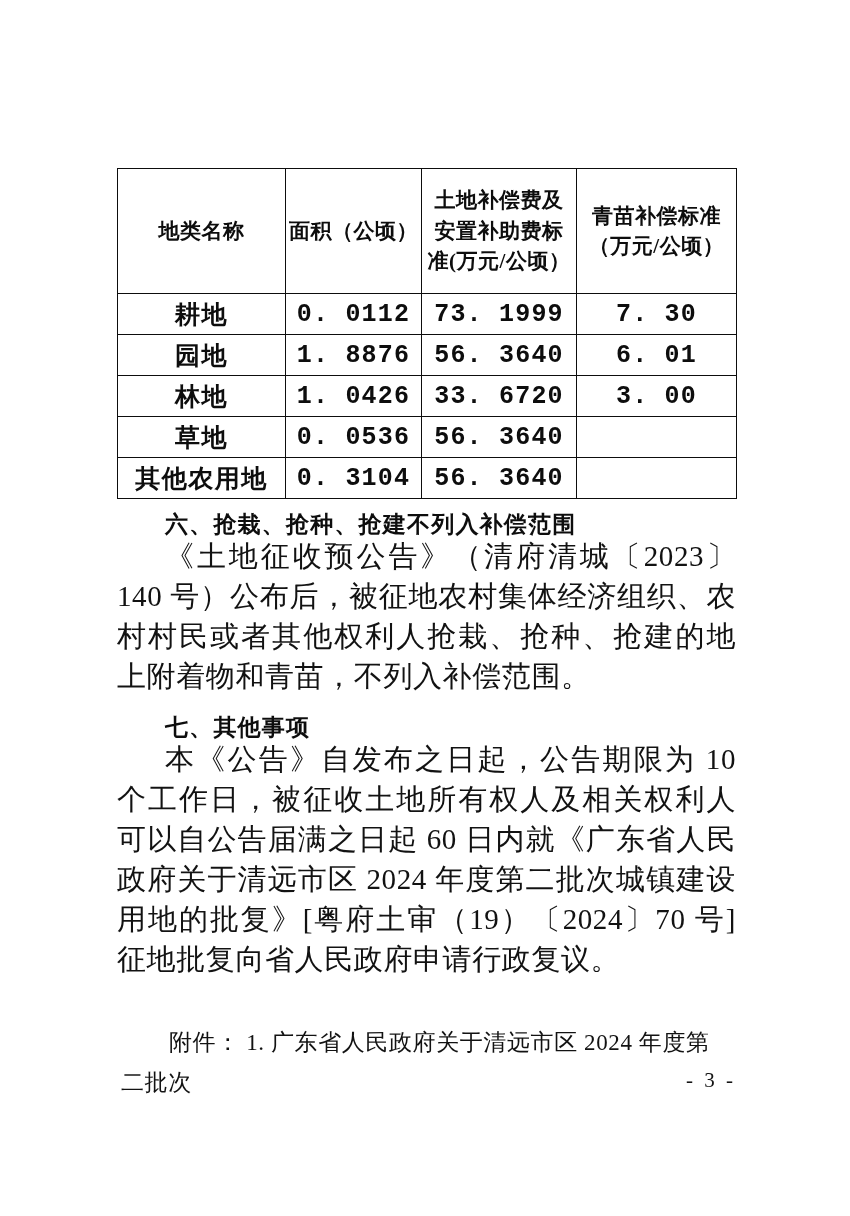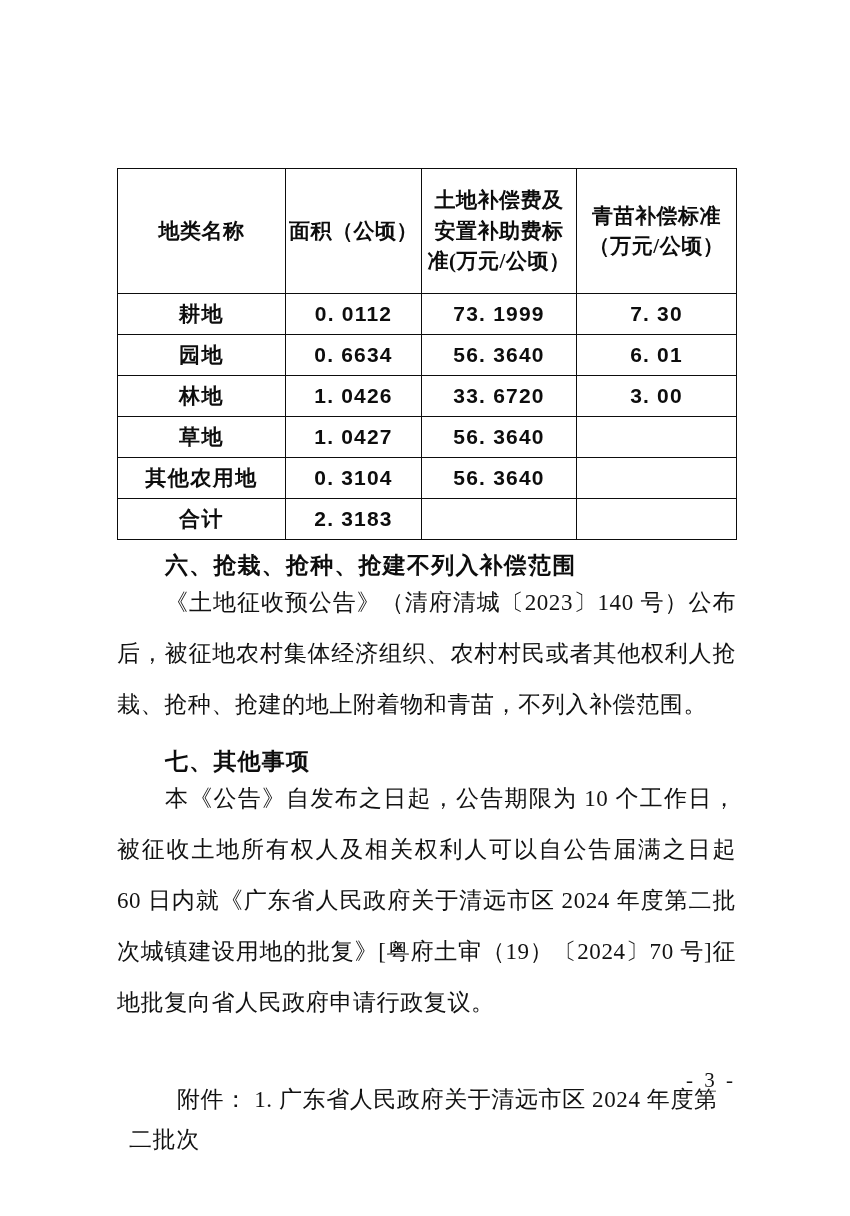--- a/index.html
+++ b/index.html
@@ -64,67 +64,67 @@
     line-height: 1.45;
     letter-spacing: 0.5px;
   }
   table.landtable th .hl {
     display: block;
     white-space: nowrap;
   }
 
   table.landtable td {
     height: 40px;
-    font-size: 21px;
+    font-size: 25px;
     font-weight: bold;
     letter-spacing: 0.3px;
   }
   table.landtable td.name {
     font-family: "Liberation Serif", "DejaVu Serif", serif;
     letter-spacing: 1.5px;
   }
   table.landtable td.num {
-    font-family: Liberation Sans, sans-serif;
+    font-family: Liberation Mono, monospace;
     letter-spacing: 1.2px;
   }
 
   
   .section-heading {
     font-size: 23px;
     font-weight: bold;
     letter-spacing: 1.2px;
     text-indent: 48px;
     margin: 0;
     line-height: 1.0;
     color: #0d0d0d;
     font-family: "Liberation Serif", "DejaVu Serif", serif;
   }
 
   .para {
-    font-size: 23px;
-    line-height: 51px;
+    font-size: 29px;
+    line-height: 40px;
     letter-spacing: 0.6px;
     text-align: justify;
     text-justify: inter-ideograph;
     margin: 0;
     color: #121212;
     font-family: "Liberation Serif", "DejaVu Serif", serif;
   }
   .para.indent { text-indent: 48px; }
 
   .spacer-sm { height: 14px; }
   .spacer-md { height: 20px; }
   .spacer-lg { height: 40px; }
 
   .attach {
     font-size: 23px;
     line-height: 40px;
     letter-spacing: 0.6px;
     text-indent: 48px;
-    margin: 12px;
+    margin: 4px;
     color: #121212;
     font-family: "Liberation Serif", "DejaVu Serif", serif;
   }
 
   
   .page-number {
     position: absolute;
     left: 0;
     top: 1068px;
     width: 736px;
@@ -170,48 +170,42 @@
       </thead>
       <tbody>
         <tr>
           <td class="name">耕地</td>
           <td class="num">0. 0112</td>
           <td class="num">73. 1999</td>
           <td class="num">7. 30</td>
         </tr>
         <tr>
           <td class="name">园地</td>
-          <td class="num">0. 6634</td>
+          <td class="num">1. 8876</td>
           <td class="num">56. 3640</td>
           <td class="num">6. 01</td>
         </tr>
         <tr>
           <td class="name">林地</td>
           <td class="num">1. 0426</td>
           <td class="num">33. 6720</td>
           <td class="num">3. 00</td>
         </tr>
         <tr>
           <td class="name">草地</td>
-          <td class="num">1. 0427</td>
+          <td class="num">0. 0536</td>
           <td class="num">56. 3640</td>
           <td class="num"></td>
         </tr>
         <tr>
           <td class="name">其他农用地</td>
           <td class="num">0. 3104</td>
           <td class="num">56. 3640</td>
           <td class="num"></td>
         </tr>
-        <tr>
-          <td class="name">合计</td>
-          <td class="num">2. 3183</td>
-          <td class="num"></td>
-          <td class="num"></td>
-        </tr>
       </tbody>
     </table>
 
     <div class="spacer-sm"></div>
 
     <h2 class="section-heading">六、抢栽、抢种、抢建不列入补偿范围</h2>
 
     <p class="para indent">《土地征收预公告》（清府清城〔2023〕140 号）公布后，被征地农村集体经济组织、农村村民或者其他权利人抢栽、抢种、抢建的地上附着物和青苗，不列入补偿范围。</p>
 
     <div class="spacer-md"></div>

